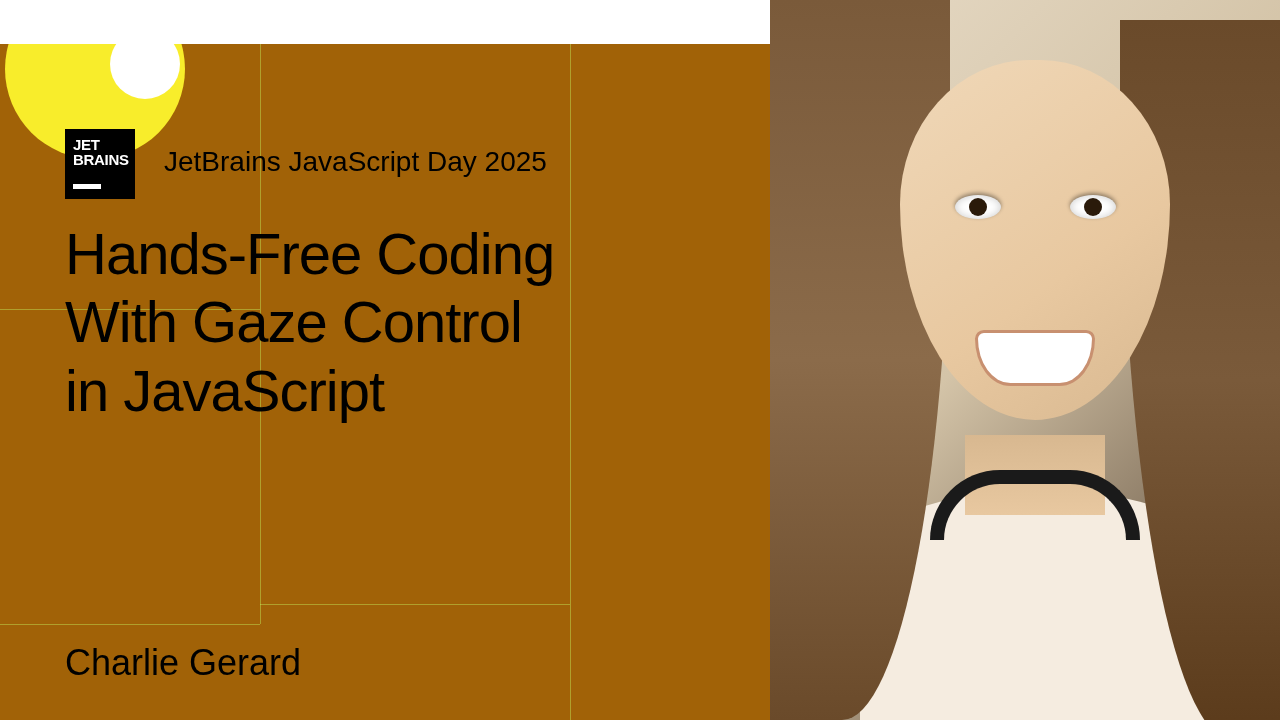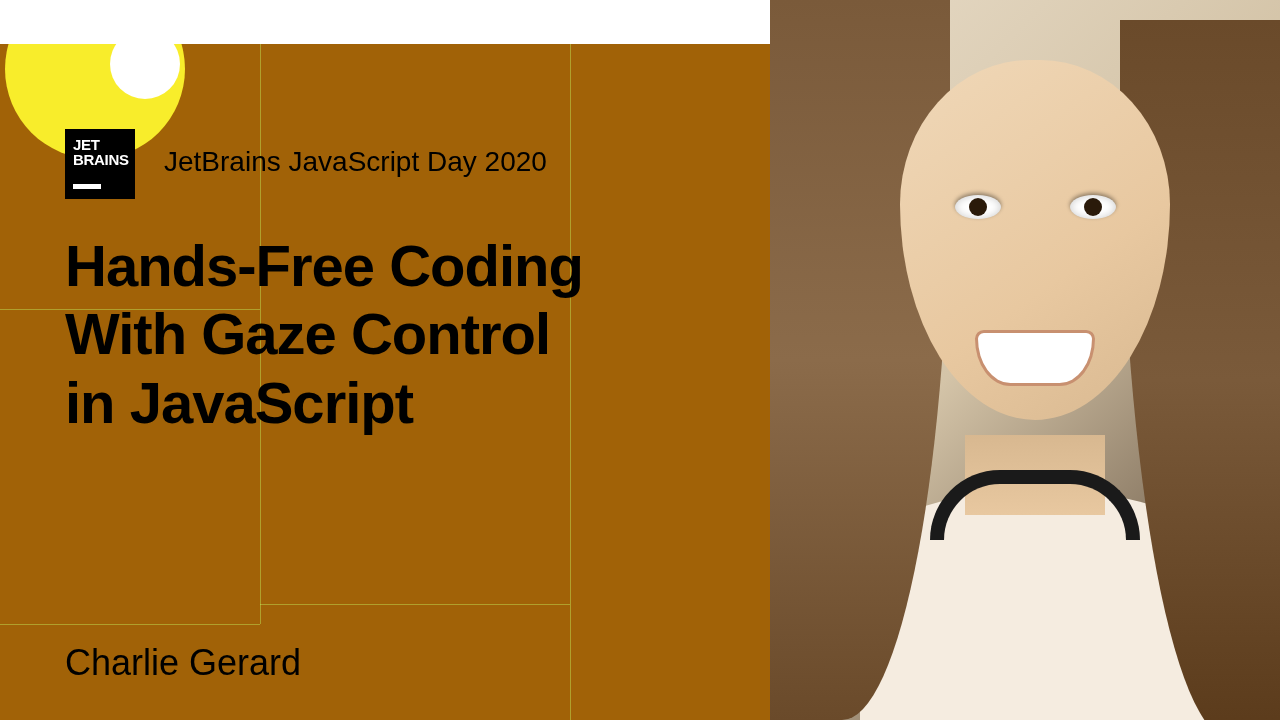--- a/index.html
+++ b/index.html
@@ -107,24 +107,24 @@
       position: absolute;
       top: 102px;
       left: 164px;
       font-size: 28px;
       font-weight: 400;
       color: #000000;
     }
     
     .talk-title {
       position: absolute;
-      top: 188px;
+      top: 176px;
       left: 65px;
       font-size: 58px;
-      font-weight: 700;
+      font-weight: 400;
       color: #000000;
       line-height: 1.18;
       letter-spacing: -1px;
     }
     
     .speaker-name {
       position: absolute;
       top: 598px;
       left: 65px;
       font-size: 36px;
@@ -266,21 +266,21 @@
     <div class="white-circle"></div>
 
     <div class="logo-box">
       <div>
         <div class="logo-text">JET</div>
         <div class="logo-text">BRAINS</div>
       </div>
       <div class="logo-bar"></div>
     </div>
 
-    <div class="event-name">JetBrains JavaScript Day 2020</div>
+    <div class="event-name">JetBrains JavaScript Day 2025</div>
 
     <div class="talk-title">
       <span style="white-space: pre-line;">Hands-Free Coding
 With Gaze Control
 in JavaScript</span>
     </div>
 
     <div class="speaker-name">Charlie Gerard</div>
 
   </div>

